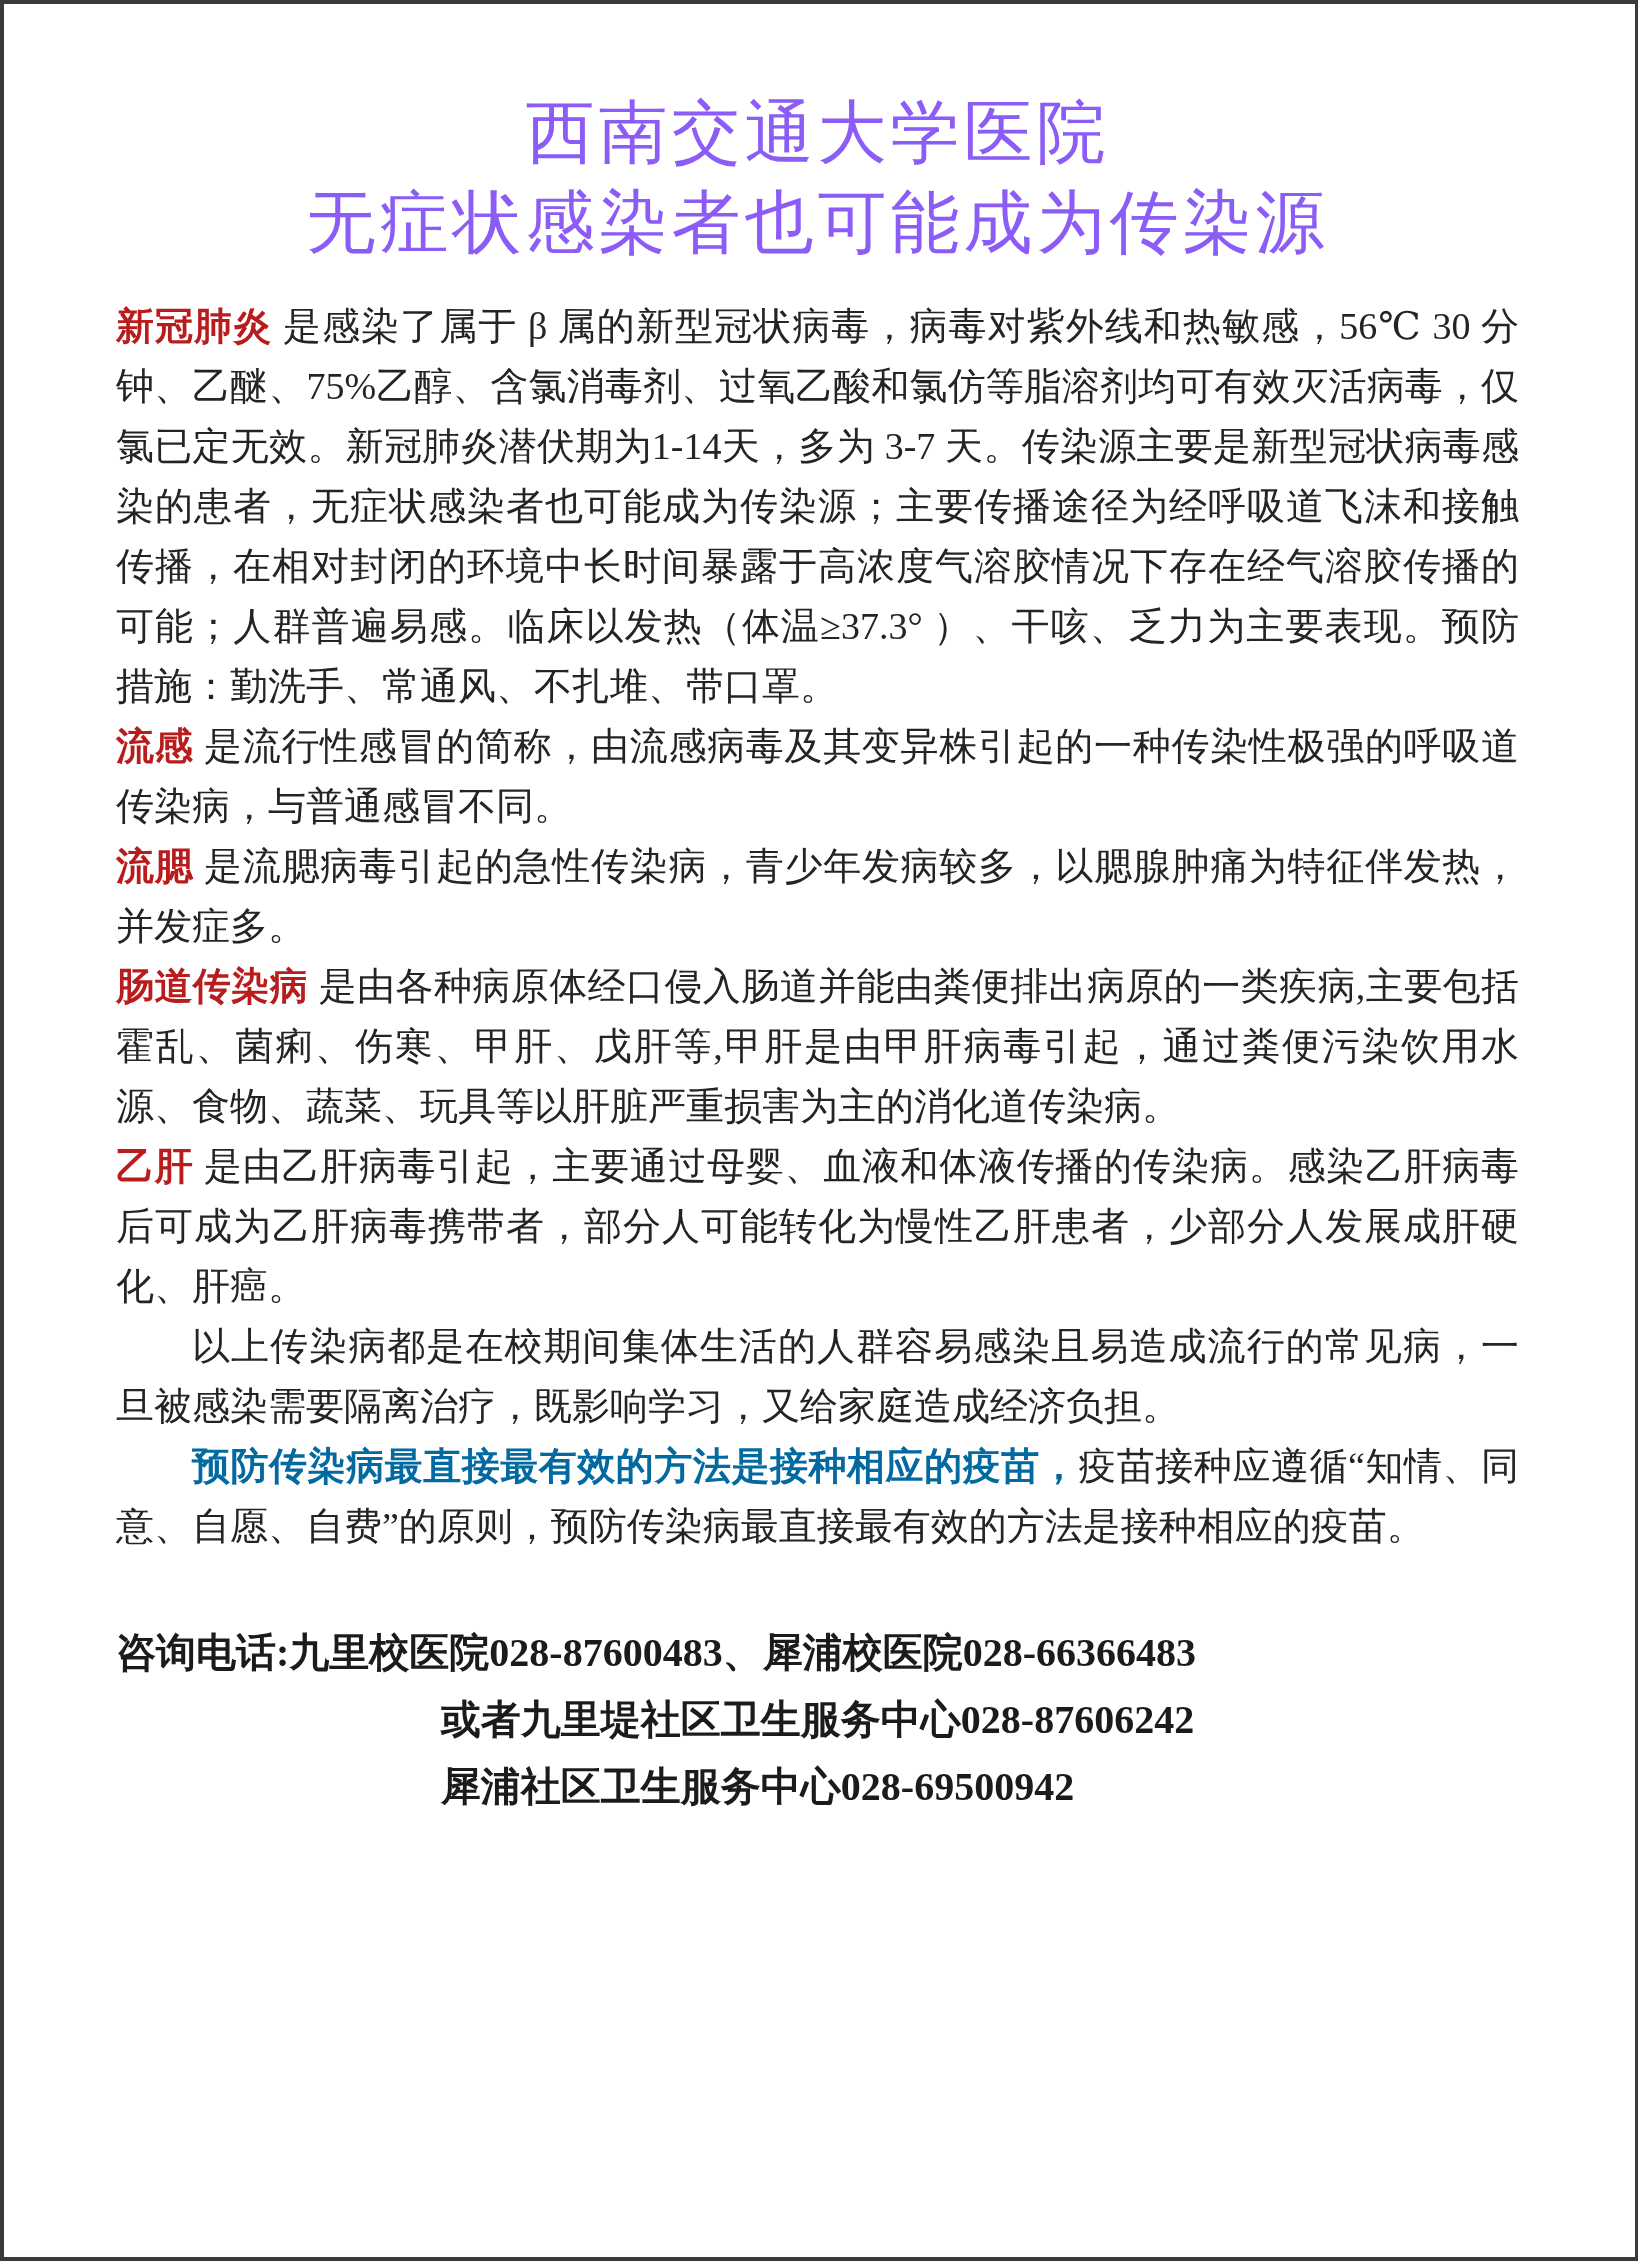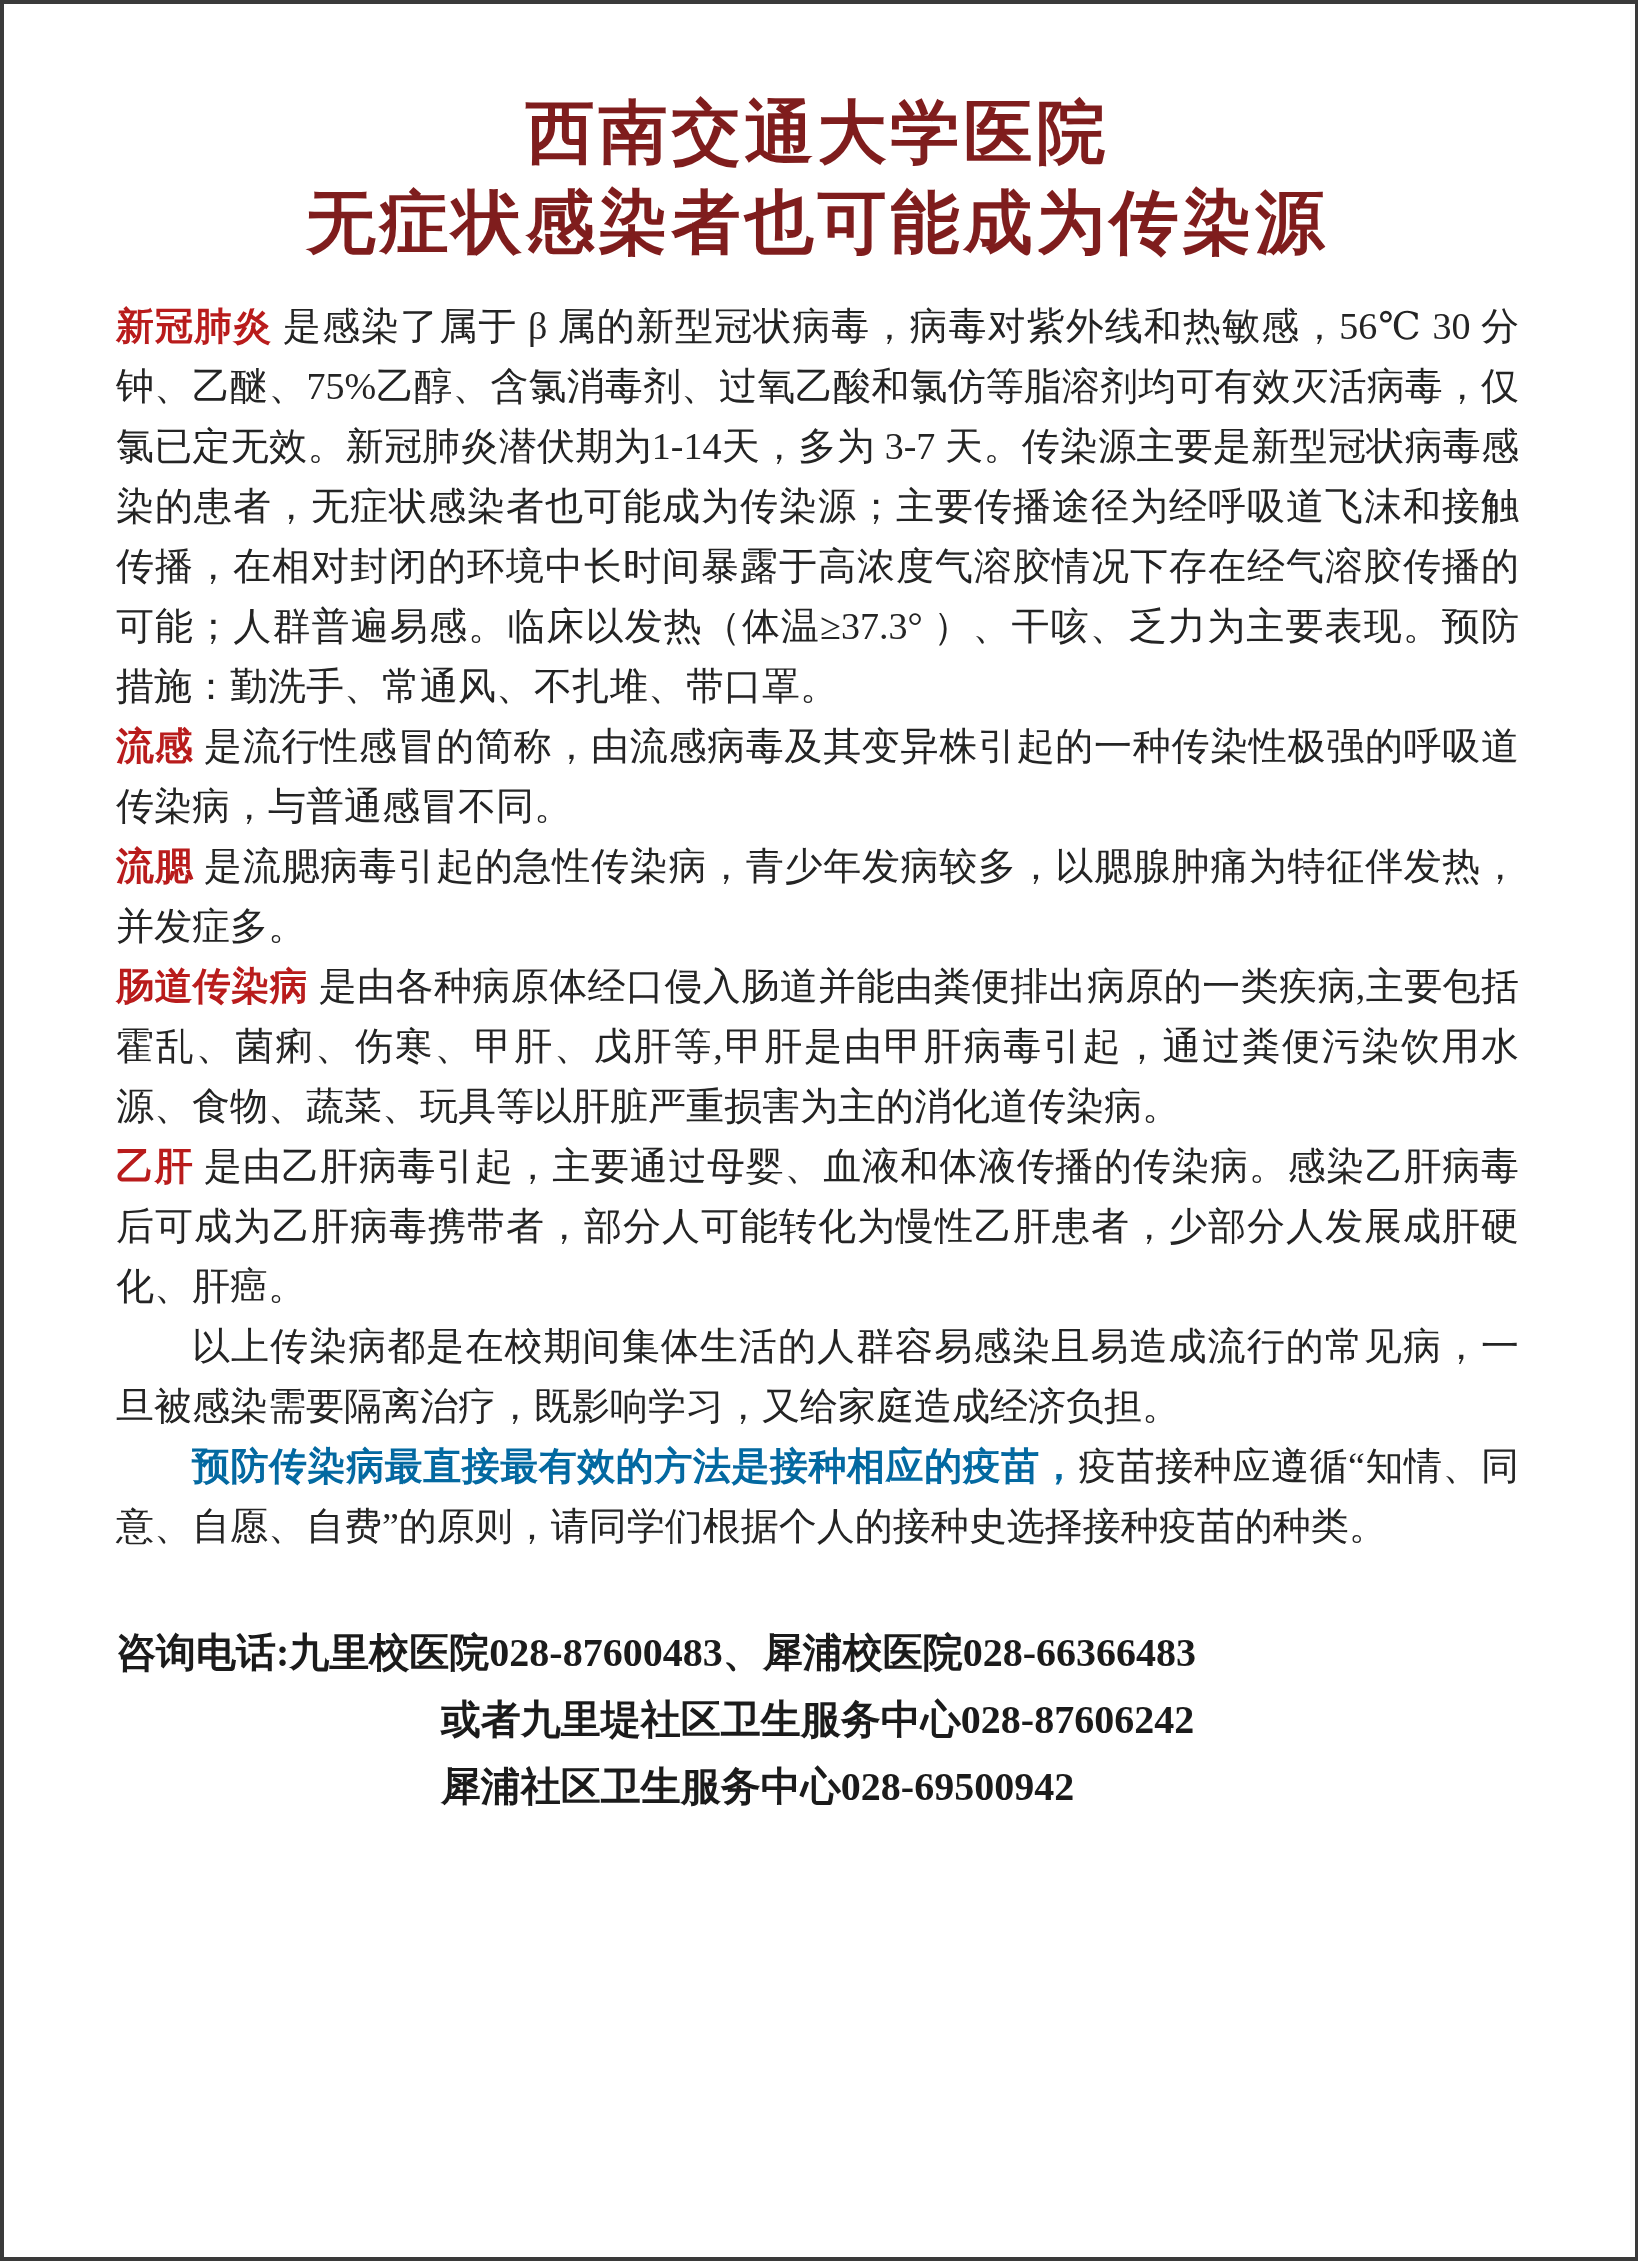--- a/index.html
+++ b/index.html
@@ -14,25 +14,25 @@
     box-sizing: border-box;
     background: #ffffff;
     border: 4.6px solid #3a3a3a;
     padding: 84px 116px 0 112px;
     font-family: "Liberation Serif", "DejaVu Serif", serif;
     color: #1d1d1d;
     overflow: hidden;
   }
   .title-block {
     text-align: center;
-    font-weight: bold;
+    font-weight: normal;
     font-size: 69px;
     line-height: 90px;
     letter-spacing: 4px;
-    color: #7f1d1d;
+    color: #8b5cf6;
   }
   .body-block {
     margin-top: 28px;
     font-size: 38px;
     line-height: 60px;
     text-align: justify;
     color: #242424;
   }
   .para { margin: 0; }
   .term {
@@ -76,21 +76,21 @@
 
     <p class="para"><span class="term">流腮</span><span>是流腮病毒引起的急性传染病，青少年发病较多，以腮腺肿痛为特征伴发热，并发症多。</span></p>
 
 
     <p class="para"><span class="term">肠道传染病</span><span>是由各种病原体经口侵入肠道并能由粪便排出病原的一类疾病,主要包括霍乱、菌痢、伤寒、甲肝、戊肝等,甲肝是由甲肝病毒引起，通过粪便污染饮用水源、食物、蔬菜、玩具等以肝脏严重损害为主的消化道传染病。</span></p>
 
     <p class="para"><span class="term">乙肝</span><span>是由乙肝病毒引起，主要通过母婴、血液和体液传播的传染病。感染乙肝病毒后可成为乙肝病毒携带者，部分人可能转化为慢性乙肝患者，少部分人发展成肝硬化、肝癌。</span></p>
 
     <p class="para indent"><span>以上传染病都是在校期间集体生活的人群容易感染且易造成流行的常见病，一旦被感染需要隔离治疗，既影响学习，又给家庭造成经济负担。</span></p>
 
-    <p class="para indent"><span class="bold-lead">预防传染病最直接最有效的方法是接种相应的疫苗，</span><span>疫苗接种应遵循“知情、同意、自愿、自费”的原则，请同学们根据个人的接种史选择接种疫苗的种类。</span></p>
+    <p class="para indent"><span class="bold-lead">预防传染病最直接最有效的方法是接种相应的疫苗，</span><span>疫苗接种应遵循“知情、同意、自愿、自费”的原则，预防传染病最直接最有效的方法是接种相应的疫苗。</span></p>
 
   </div>
 
   <div class="contact-block">
     <div class="contact-line1">咨询电话:九里校医院028-87600483、犀浦校医院028-66366483</div>
     <div class="contact-sub">
       <div>或者九里堤社区卫生服务中心028-87606242</div>
       <div>犀浦社区卫生服务中心028-69500942</div>
     </div>
   </div>

